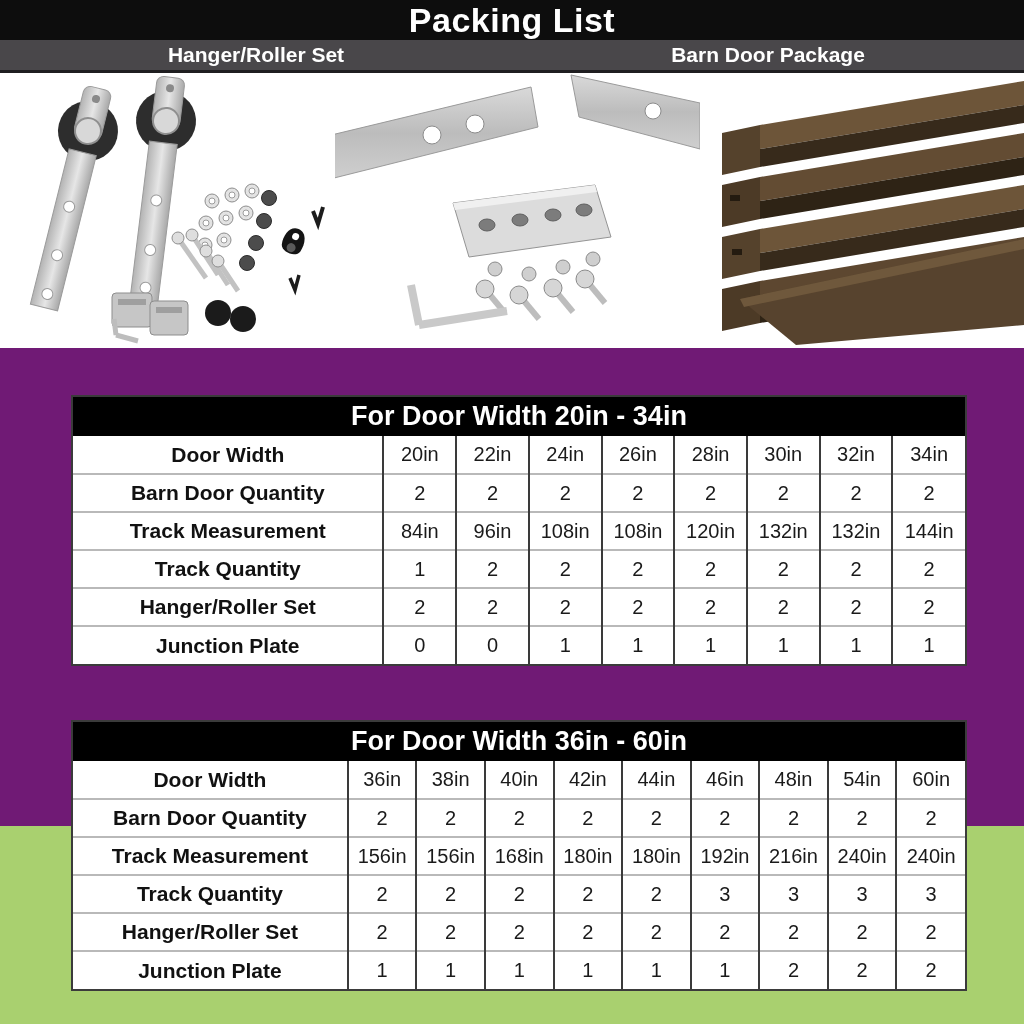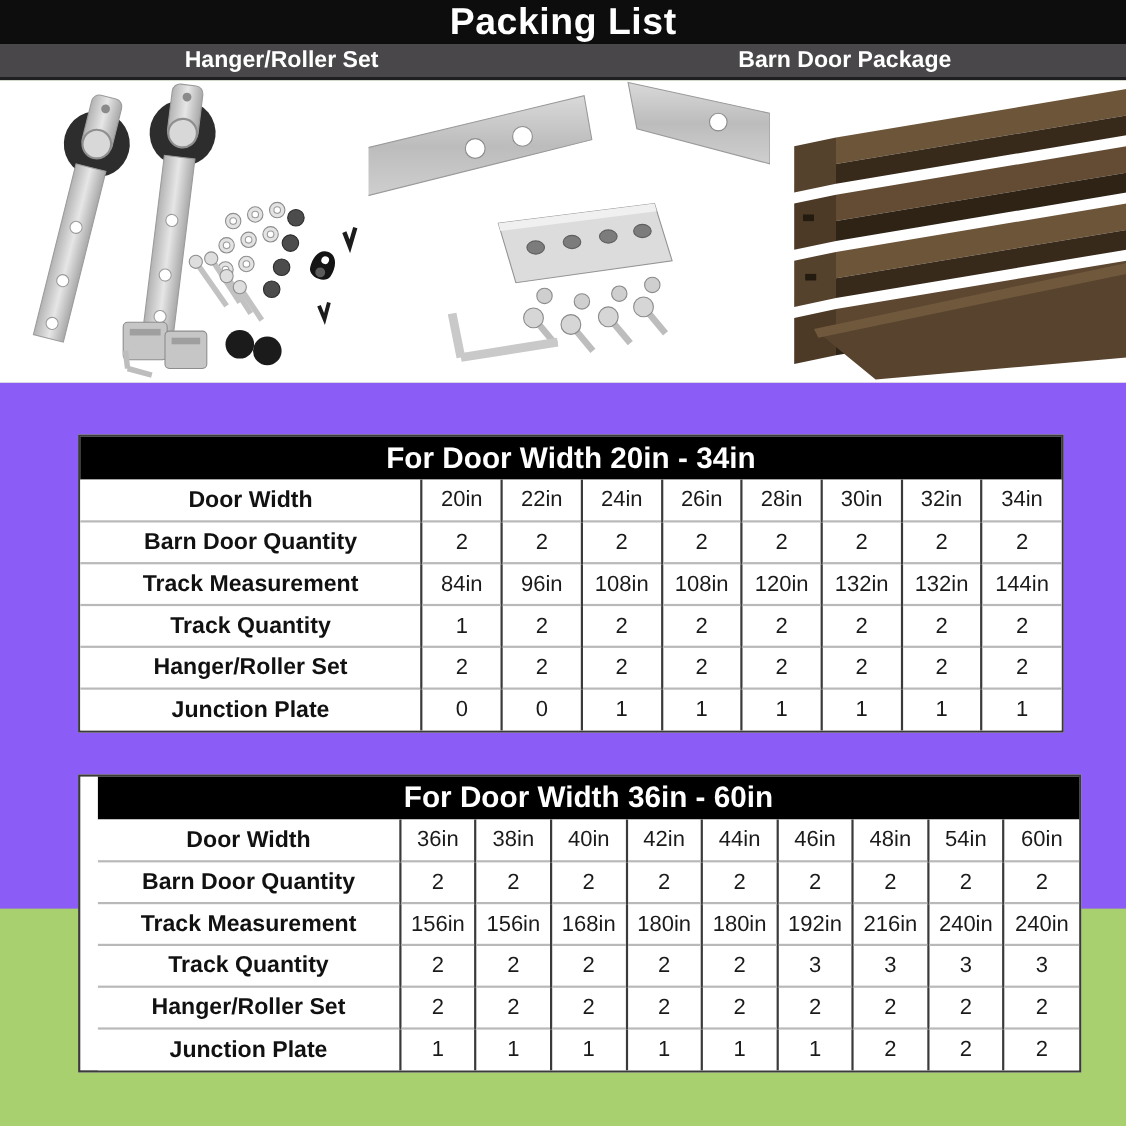--- a/index.html
+++ b/index.html
@@ -21,27 +21,27 @@
   .subheader .sh-cell{flex:1;text-align:center;white-space:nowrap;}
   .photos{
     height:275px;background:#ffffff;display:flex;
   }
   .photo{height:275px;position:relative;}
   .photo.p1{width:335px;}
   .photo.p2{width:365px;}
   .photo.p3{width:324px;}
   .photo svg{display:block;width:100%;height:100%;}
   .green-area{
-    position:relative;height:478px;background:#8b5cf6;
+    position:relative;height:478px;background:#701a75;
   }
   .spec-table{
     position:absolute;left:71px;width:892px;border:2px solid #3b3b3b;background:#ffffff;
   }
   .spec-table.t1{top:47px;}
-  .spec-table.t2{top:356px;padding-left:16px;}
+  .spec-table.t2{top:372px;}
   .table-title{
     background:#000000;color:#ffffff;text-align:center;font-weight:700;
     font-size:27px;height:39px;line-height:39px;
   }
   .spec-table table{
     width:100%;border-collapse:collapse;table-layout:fixed;background:#ffffff;
   }
   .spec-table tr{height:38px;margin-left:44px;}
   .spec-table th{
     font-weight:700;font-size:21px;color:#111111;text-align:center;padding:0 4px;

